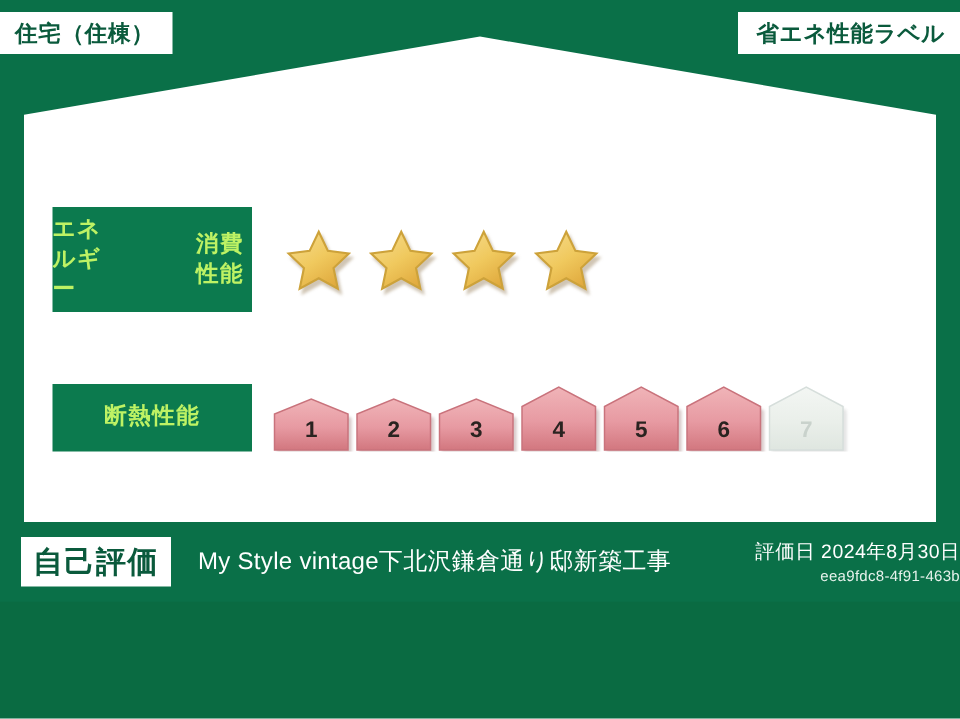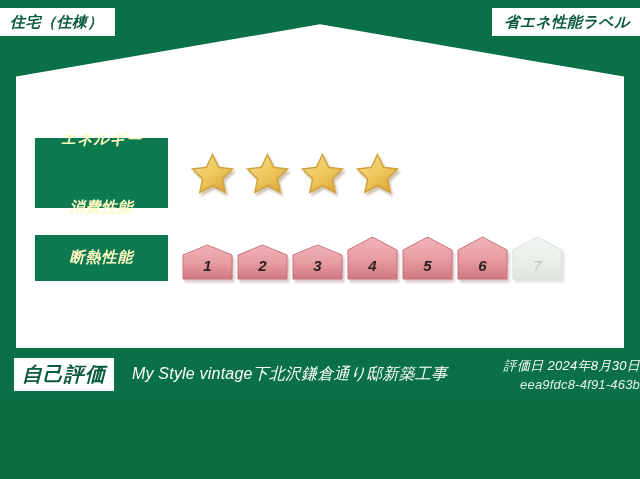--- a/index.html
+++ b/index.html
@@ -5,21 +5,20 @@
   html,body{margin:0;padding:0;}
   body{
     width:640px;height:479px;overflow:hidden;
     font-family:"Liberation Sans","DejaVu Sans",sans-serif;
     background:#0a6b42;
   }
   .label-root{
     position:relative;width:640px;height:401px;
     background:#0a7048;
     box-sizing:border-box;
-    font-style:italic;
   }
   
   .tab{
     position:absolute;top:8px;height:28px;
     background:#ffffff;color:#0a5a3c;
     font-size:15px;font-weight:bold;
     display:flex;align-items:center;
     letter-spacing:0.5px;
     z-index:6;
   }
@@ -58,24 +57,24 @@
     pointer-events:none;user-select:none;
     z-index:1;
   }
   .panel-divider{
     position:absolute;left:0;right:0;top:84px;height:7px;background:#ffffff;z-index:2;
   }
   .row{
     position:absolute;left:0;right:0;display:flex;align-items:center;z-index:3;
   }
   .row-energy{top:0;height:84px;}
-  .row-insul{top:87px;height:79px;}
+  .row-insul{top:108px;height:79px;}
   .row-key{
-    background:#0c7a4e;color:#fef9c3;font-weight:bold;
-    display:flex;flex-direction:column;align-items:center;justify-content:center;
+    background:#0c7a4e;color:#bef264;font-weight:bold;
+    display:flex;flex-direction:row;align-items:center;justify-content:center;
     line-height:1.35;letter-spacing:1px;gap:48px;
   }
   .row-energy .row-key{width:133px;height:70px;margin-left:13px;font-size:15px;}
   .row-insul  .row-key{width:133px;height:46px;margin-left:13px;font-size:15px;}
   .row-val{flex:1;display:flex;align-items:center;}
 
   
   .stars{display:flex;gap:10px;margin-left:22px;}
   .star{width:45px;height:43px;display:block;filter:drop-shadow(2px 3px 1px rgba(120,90,40,0.35));}
 
@@ -131,21 +130,21 @@
     font-size:20px;font-weight:bold;letter-spacing:1px;
     padding:3px 8px;
   }
   .proj-name{
     margin-left:18px;color:#ffffff;font-size:16px;letter-spacing:0.2px;
   }
   .footer-right{
     margin-left:auto;text-align:right;color:#ffffff;
   }
   .eval-date{font-size:13px;letter-spacing:0.3px;}
-  .eval-id{font-size:13px;letter-spacing:0.2px;margin-top:2px;color:#e7f2ec;}
+  .eval-id{font-size:10px;letter-spacing:0.2px;margin-top:2px;color:#e7f2ec;}
 </style>
 </head>
 <body>
 
 <div class="label-root">
 
   <div class="sheet"></div>
 
   <div class="tab tab-left">
     <span>住宅（住棟）</span>

